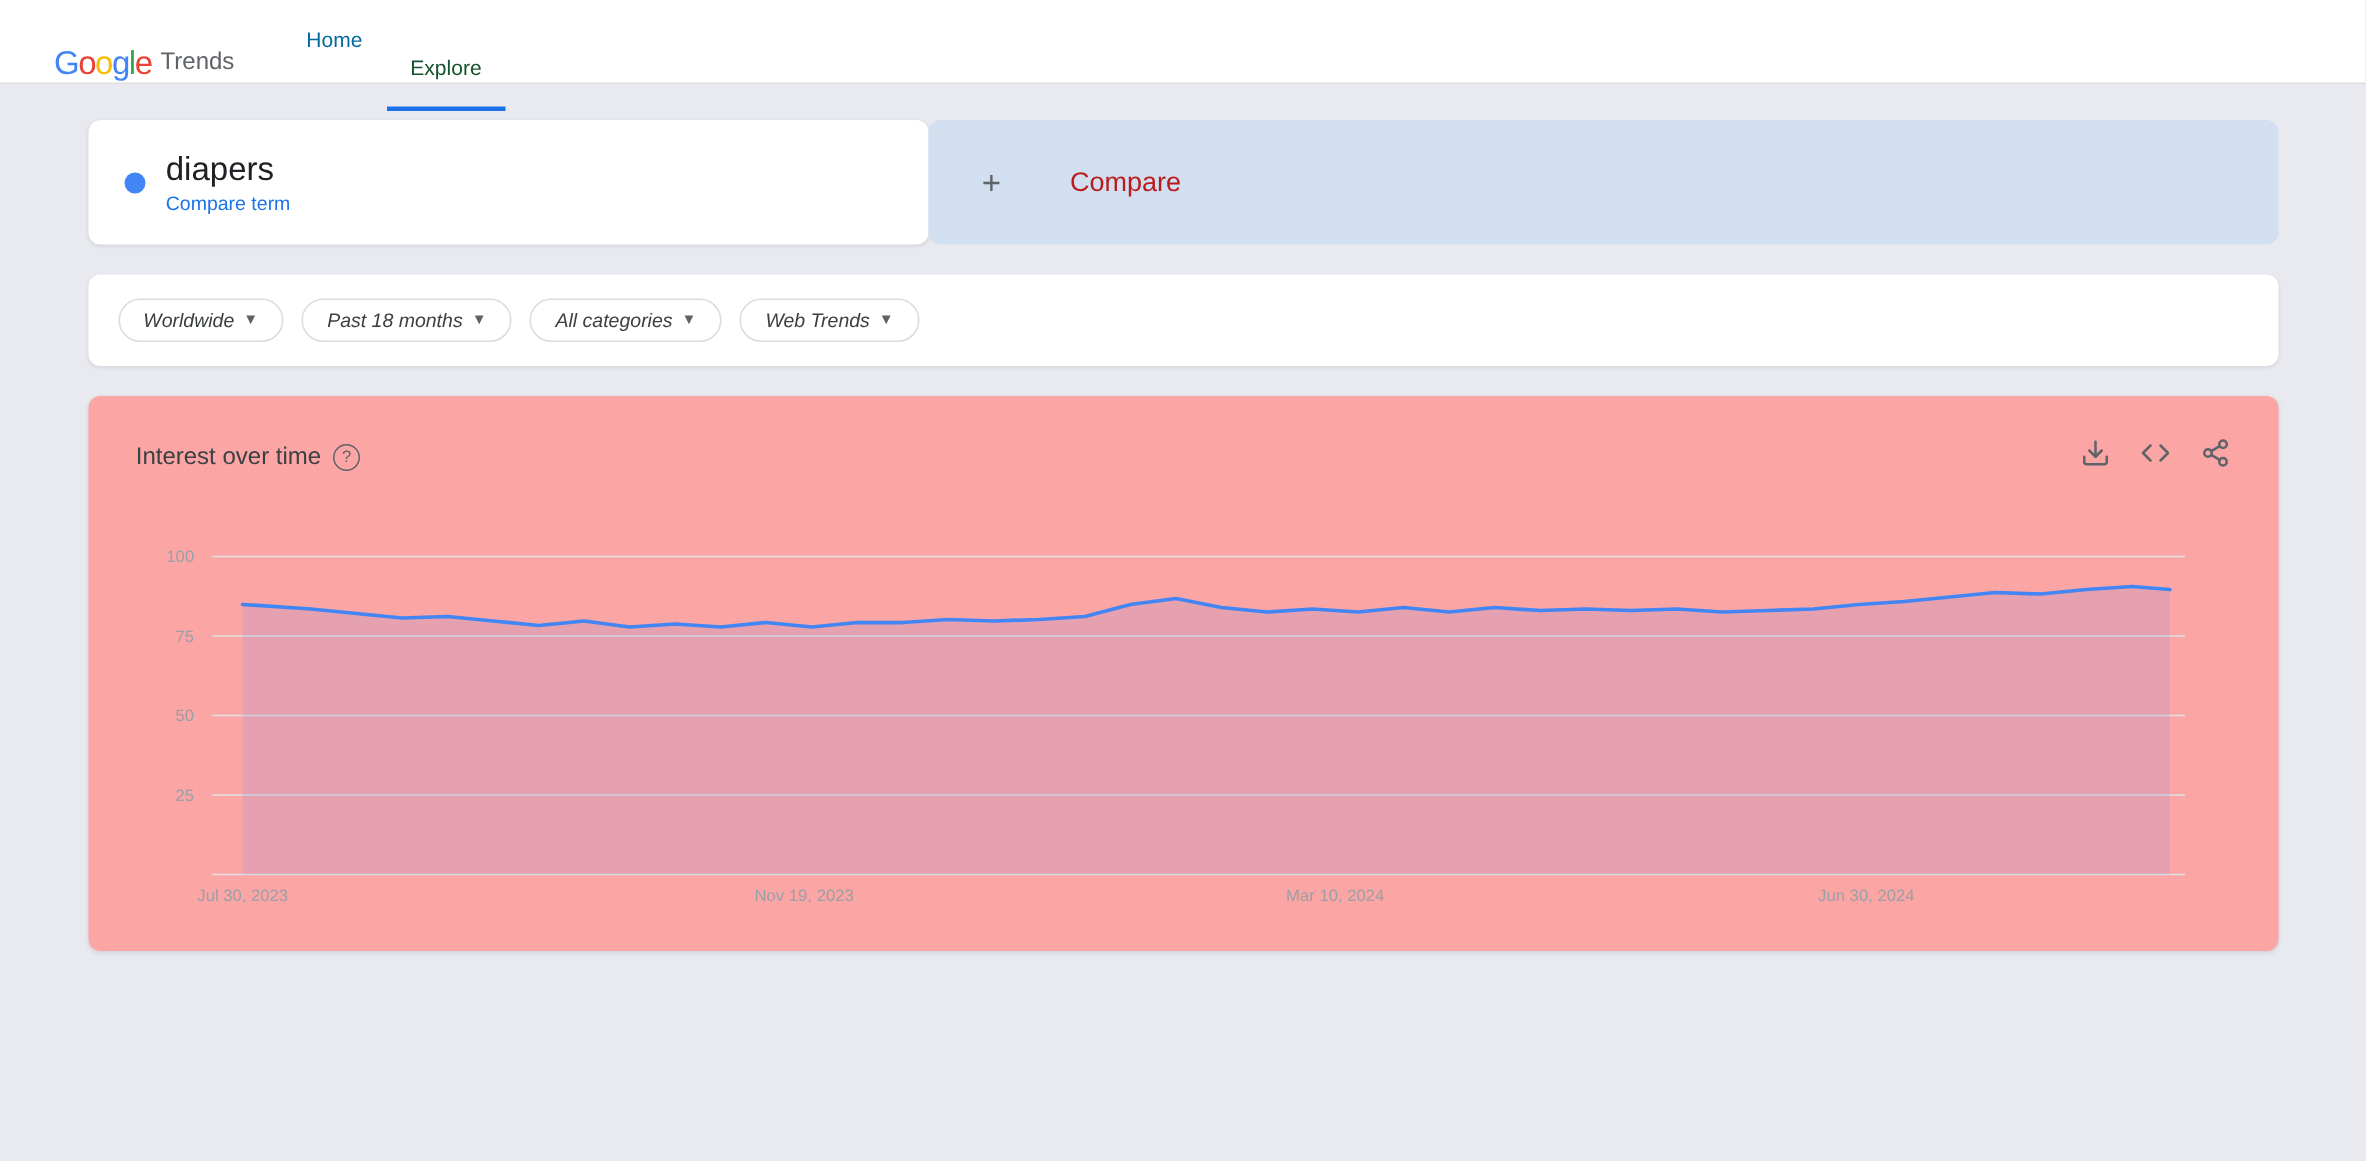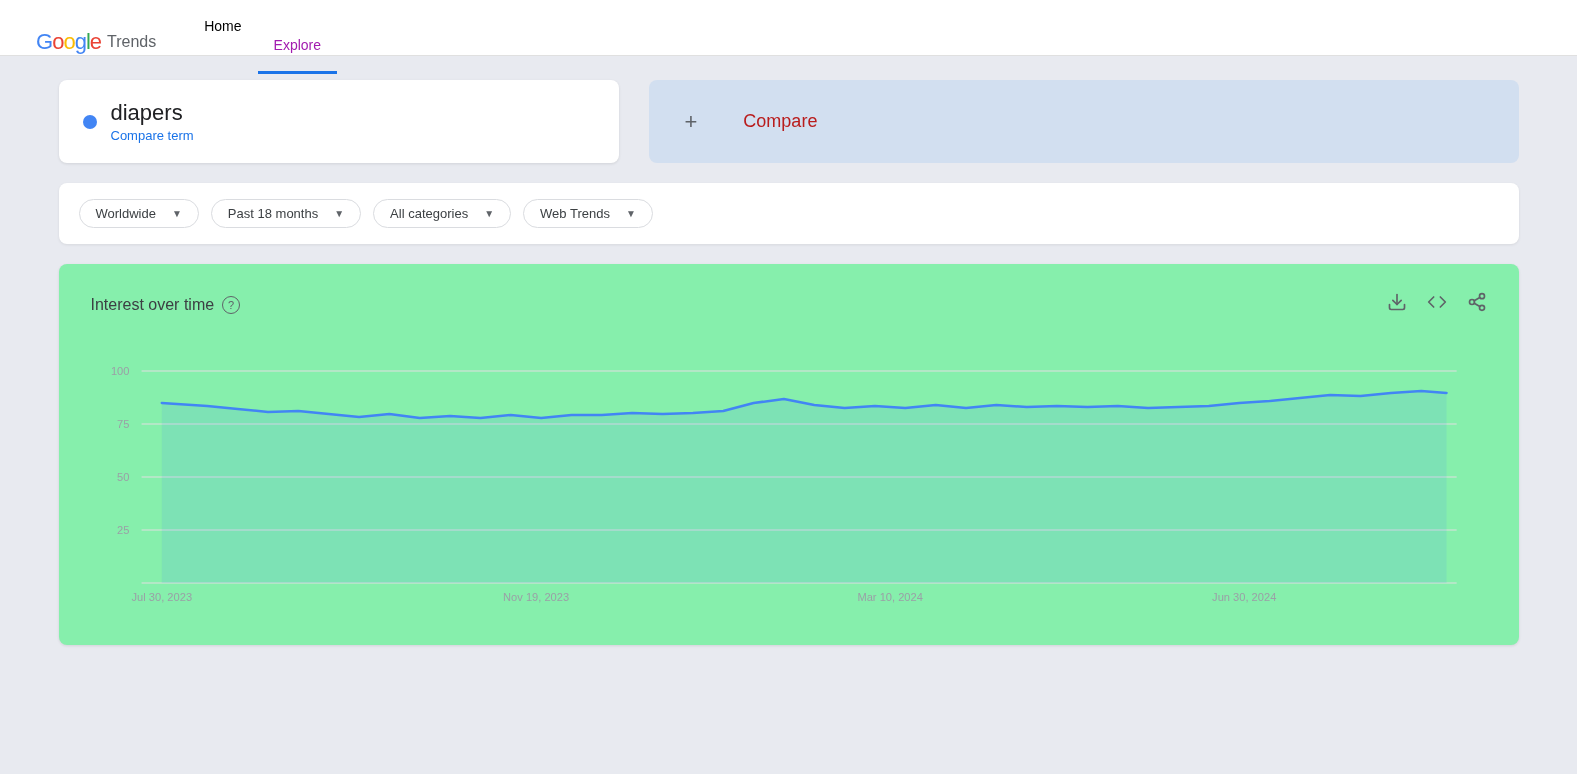--- a/index.html
+++ b/index.html
@@ -43,44 +43,44 @@
       display: flex;
       align-items: center;
       gap: 0;
       height: 100%;
     }
     .nav-item {
       display: flex;
       align-items: center;
       height: 56px;
       padding: 0 16px;
-      color: #000000;
+      color: #0369a1;
       font-size: 14px;
       font-weight: 500;
       cursor: pointer;
       border-bottom: 3px solid transparent;
       text-decoration: none;
     }
     .nav-item.active {
-      color: #a21caf;
+      color: #14532d;
       border-bottom: 3px solid #1a73e8;
       margin-top: 37px;
     }
 
     
     .main {
       padding: 24px 20px 24px 20px;
       max-width: 1500px;
       margin: 0 auto;
     }
 
     
     .search-row {
       display: flex;
-      gap: 30px;
+      gap: 0;
       margin-bottom: 20px;
     }
     .search-card {
       background: #fff;
       border-radius: 8px;
       flex: 0 0 560px;
       padding: 20px 24px;
       display: flex;
       align-items: center;
       gap: 14px;
@@ -134,39 +134,40 @@
       padding: 16px 20px;
       display: flex;
       align-items: center;
       gap: 12px;
       margin-bottom: 20px;
       box-shadow: 0 1px 3px rgba(0,0,0,0.08);
     }
     .filter-btn {
       display: flex;
       align-items: center;
-      gap: 16px;
+      gap: 6px;
       border: 1px solid #dadce0;
       border-radius: 24px;
       padding: 6px 16px;
       font-size: 13px;
       color: #3c4043;
       background: #fff;
       cursor: pointer;
+      font-style: italic;
     }
     .dropdown-arrow {
       font-size: 10px;
       color: #5f6368;
     }
 
     
     .chart-card {
-      background: #86efac;
+      background: #fca5a5;
       border-radius: 8px;
-      padding: 28px 32px 20px 32px;
+      padding: 28px 32px 8px 32px;
       box-shadow: 0 1px 3px rgba(0,0,0,0.1);
     }
     .chart-header {
       display: flex;
       align-items: center;
       justify-content: space-between;
       margin-bottom: 24px;
     }
     .chart-title-row {
       display: flex;

